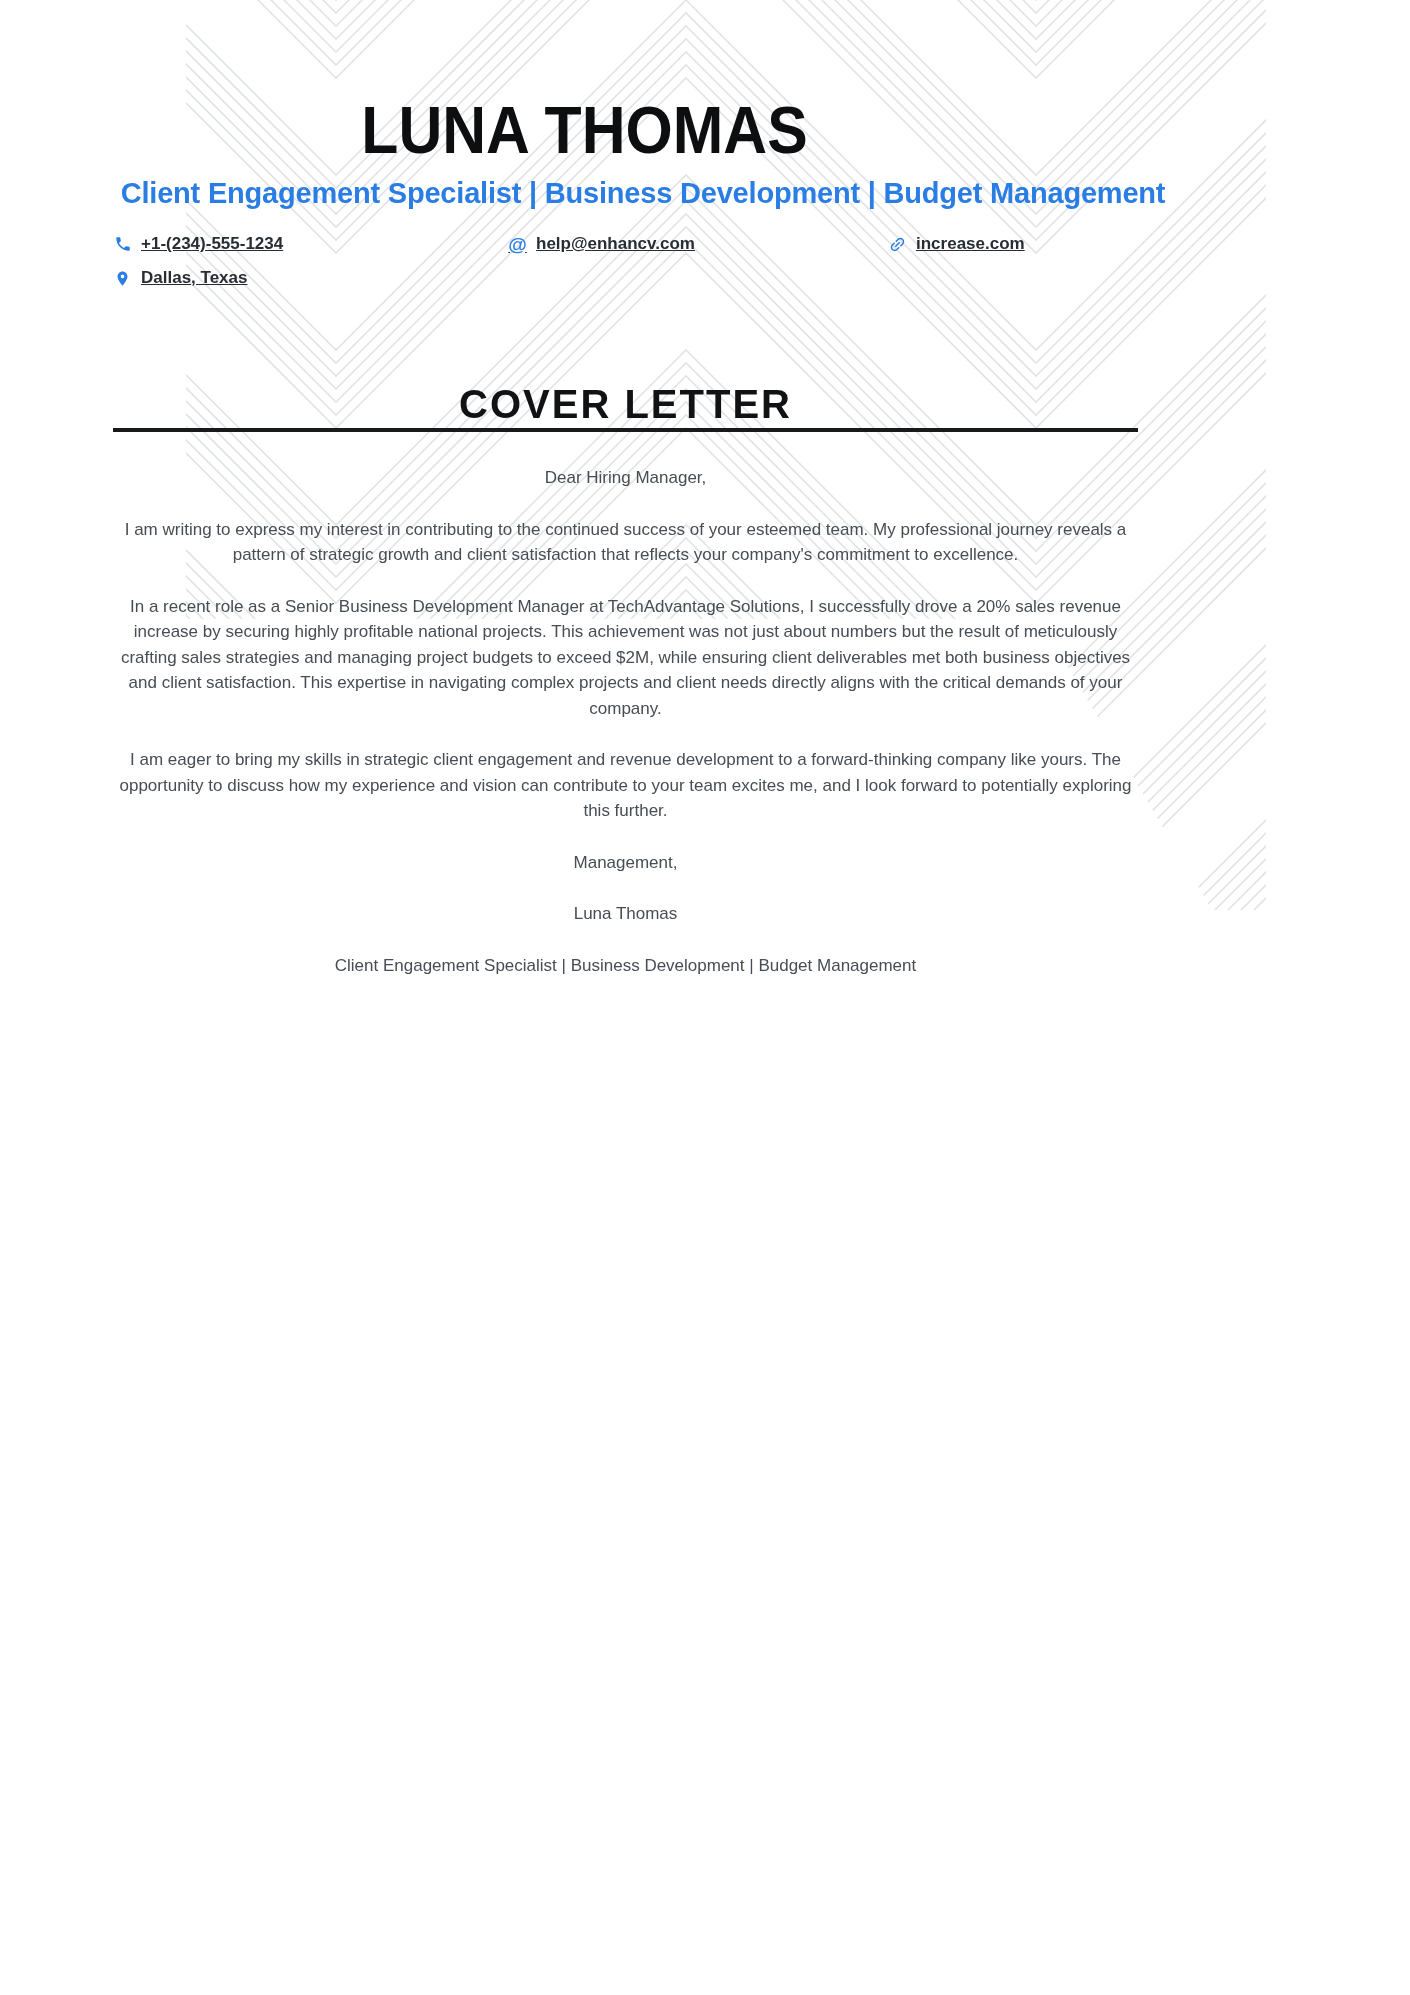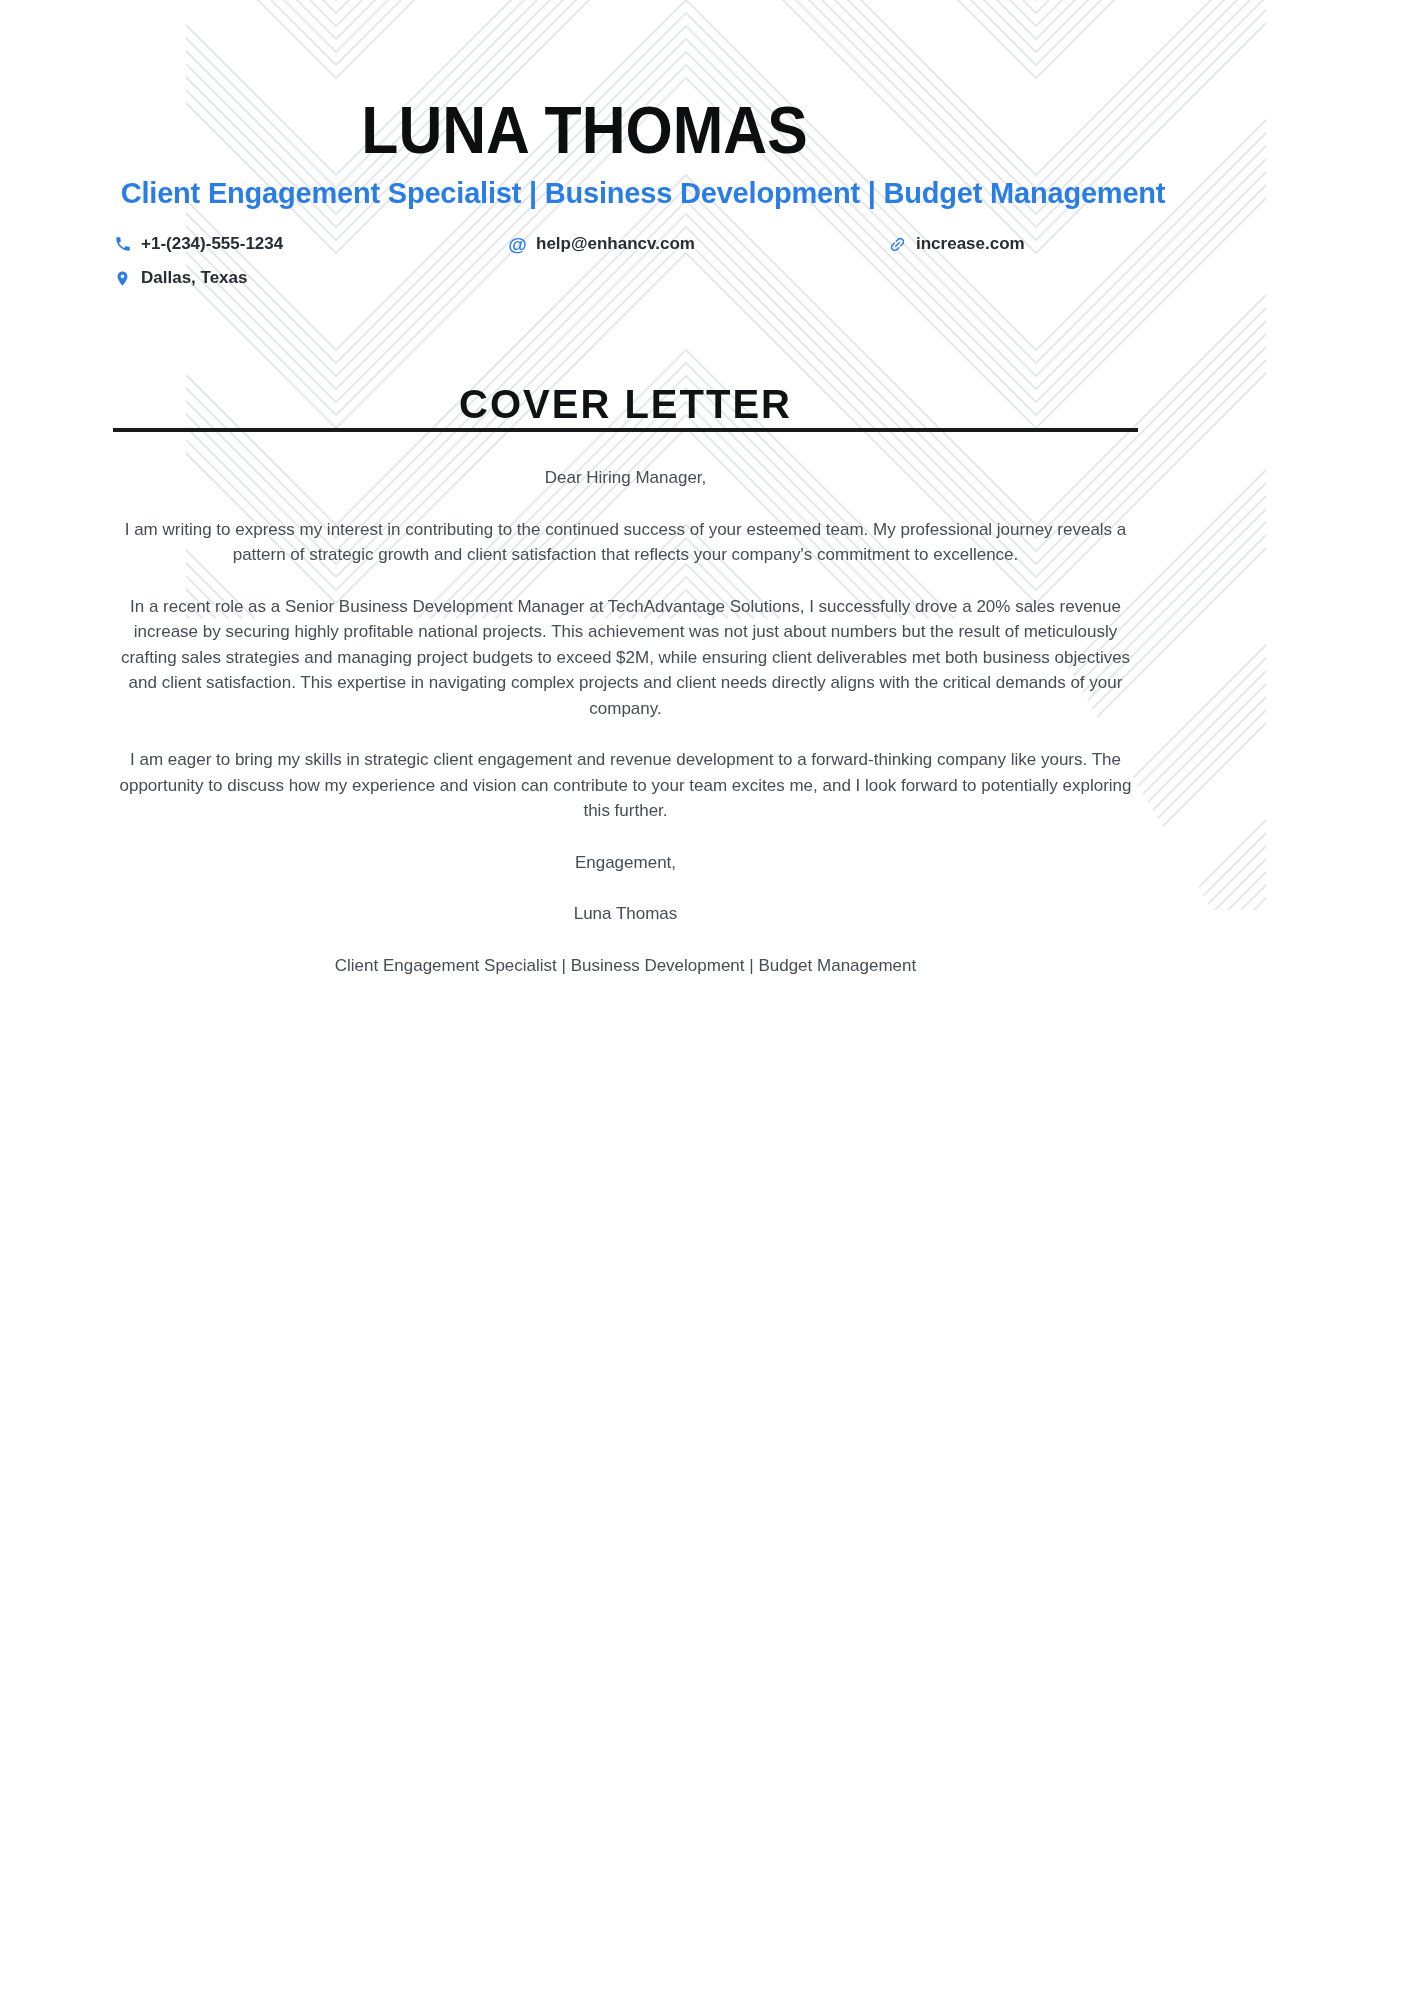--- a/index.html
+++ b/index.html
@@ -29,21 +29,21 @@
     white-space:nowrap;
   }
   .job-title{
     margin-top:10px;width:1060px;
     font-size:29px;font-weight:700;line-height:37px;
     letter-spacing:-0.2px;
   }
   .contact{
     margin-top:22px;
     display:flex;flex-wrap:wrap;
-    font-size:17px;font-weight:700;color:#272d33;
+    font-size:17px;font-weight:700;color:#272d33;text-decoration:underline;
   }
   .contact-item{display:flex;align-items:center;gap:9px;margin-bottom:14px;}
   .contact-item.c1{width:395px;}
   .contact-item.c2{width:380px;}
   .contact-item.c3{flex:1;}
   .contact-item.c4{width:100%;}
   .cicon{width:19px;height:19px;display:inline-flex;align-items:center;justify-content:center;flex:none;}
   .at-glyph{font-size:19px;font-weight:700;line-height:1;}
 
   .section{margin-top:82px;}
@@ -172,20 +172,20 @@
 
     <div class="section">
       <div class="section-heading">COVER LETTER</div>
     </div>
 
     <div class="letter">
       <p>Dear Hiring Manager,</p>
       <p>I am writing to express my interest in contributing to the continued success of your esteemed team. My professional journey reveals a pattern of strategic growth and client satisfaction that reflects your company's commitment to excellence.</p>
       <p>In a recent role as a Senior Business Development Manager at TechAdvantage Solutions, I successfully drove a 20% sales revenue increase by securing highly profitable national projects. This achievement was not just about numbers but the result of meticulously crafting sales strategies and managing project budgets to exceed $2M, while ensuring client deliverables met both business objectives and client satisfaction. This expertise in navigating complex projects and client needs directly aligns with the critical demands of your company.</p>
       <p>I am eager to bring my skills in strategic client engagement and revenue development to a forward-thinking company like yours. The opportunity to discuss how my experience and vision can contribute to your team excites me, and I look forward to potentially exploring this further.</p>
-      <p>Engagement,</p>
+      <p>Management,</p>
       <p>Luna Thomas</p>
       <p>Client Engagement Specialist | Business Development | Budget Management</p>
     </div>
   </div>
 
 
 </div>
 
 </body></html>

